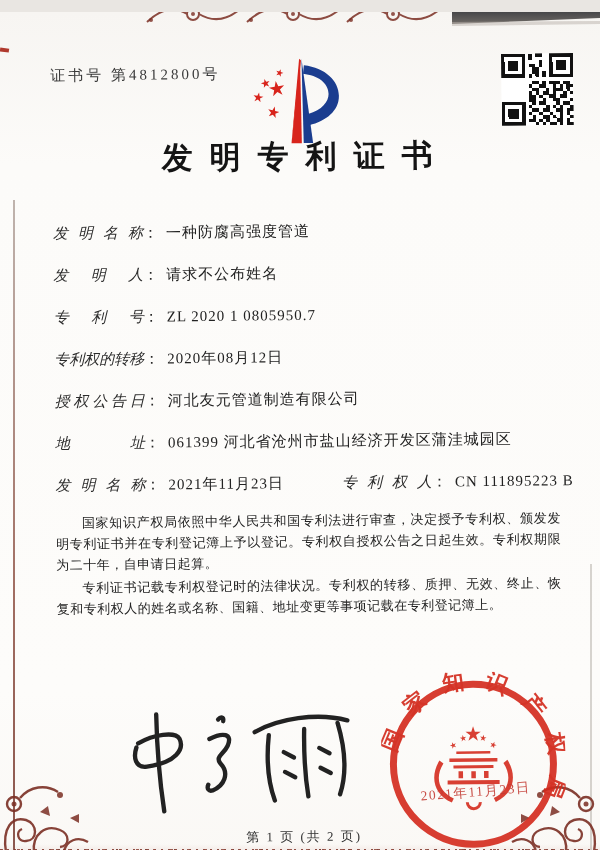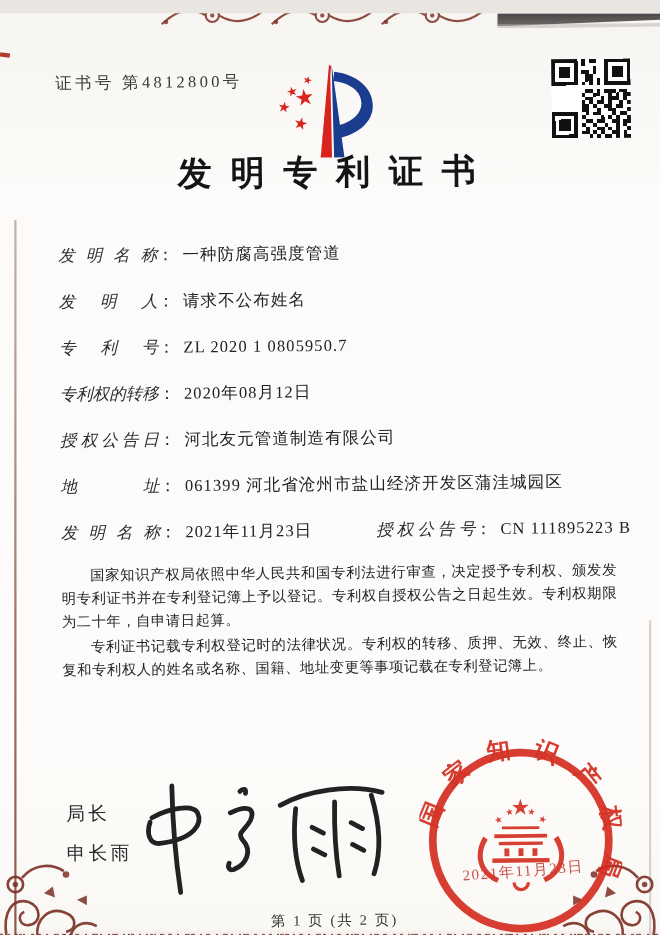--- a/index.html
+++ b/index.html
@@ -184,34 +184,30 @@
         <span class="lbl">授权公告日</span><span class="colon">：</span><span class="val">河北友元管道制造有限公司</span>
       </div>
       <div class="frow">
         <span class="lbl">地址</span><span class="colon">：</span><span class="val">061399 河北省沧州市盐山经济开发区蒲洼城园区</span>
       </div>
       <div class="frow grant">
         <div>
           <span class="lbl">发明名称</span><span class="colon">：</span><span class="val">2021年11月23日</span>
         </div>
         <div class="gcol2">
-          <span class="lbl">授权公告号</span><span class="colon">：</span><span class="val">CN 111895223 B</span>
+          <span class="lbl">专利权人</span><span class="colon">：</span><span class="val">CN 111895223 B</span>
         </div>
       </div>
     </div>
 
     <div class="paras">
       <p>国家知识产权局依照中华人民共和国专利法进行审查，决定授予专利权、颁发发明专利证书并在专利登记簿上予以登记。专利权自授权公告之日起生效。专利权期限为二十年，自申请日起算。</p>
       <p>专利证书记载专利权登记时的法律状况。专利权的转移、质押、无效、终止、恢复和专利权人的姓名或名称、国籍、地址变更等事项记载在专利登记簿上。</p>
     </div>
 
-    <div class="signer">
-      <div>局长</div>
-      <div>申长雨</div>
-    </div>
 
     <svg class="sig" viewBox="0 0 240 110" aria-label="申长雨">
       <g stroke="#222" stroke-width="4.4" fill="none" stroke-linecap="round" stroke-linejoin="round">
         <path d="M14,34 C30,26 52,24 56,32 C60,42 52,56 20,58 C10,58 8,48 12,38"></path>
         <path d="M34,6 C33,30 33,70 36,104"></path>
         <path d="M96,15 C99,12 102,13 101,17"></path>
         <path d="M86,34 C100,28 110,30 104,42 C99,51 90,52 96,60 C104,70 98,82 86,86 C82,87 80,84 82,80"></path>
         <path d="M132,30 C156,18 196,14 226,24"></path>
         <path d="M146,34 C142,58 142,80 148,100"></path>
         <path d="M216,26 C222,52 222,78 214,98"></path>

